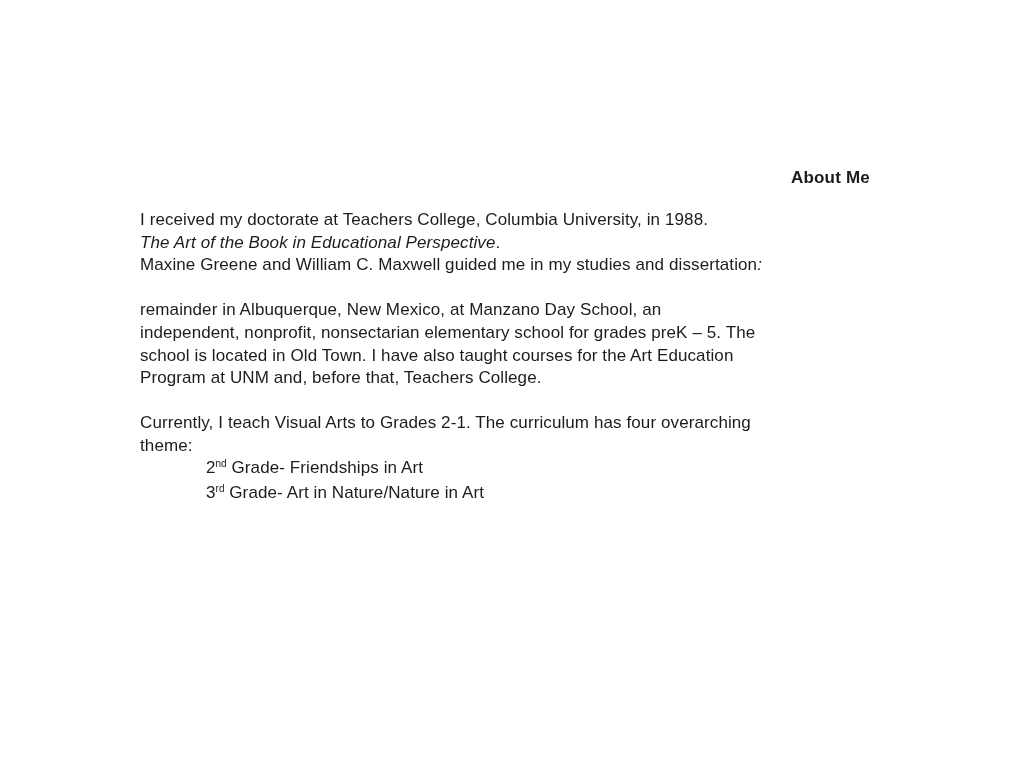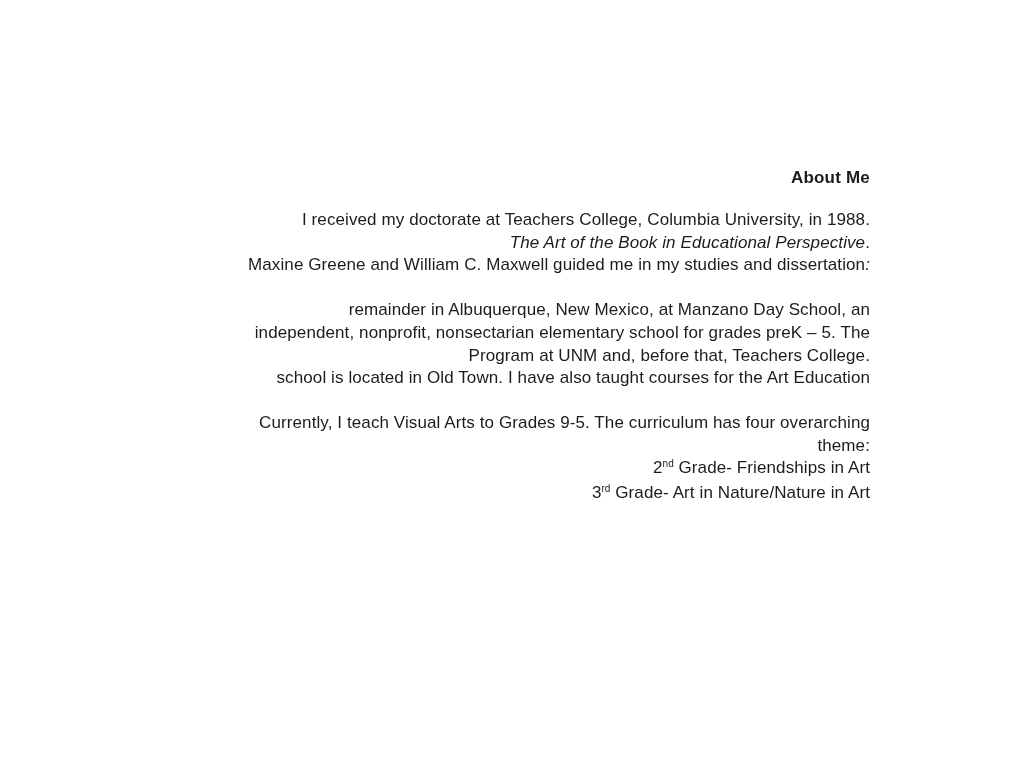--- a/index.html
+++ b/index.html
@@ -28,21 +28,20 @@
     line-height: 23px;
     text-align: right;
     margin: 0 0 20px 0;
     letter-spacing: 0.2px;
   }
   .paragraph {
     font-size: 17px;
     line-height: 22.7px;
     margin: 0 0 22px 0;
     letter-spacing: 0.1px;
-    text-align: right;
   }
   .paragraph.no-gap {
     margin-bottom: 0;
   }
   .paragraph.indented .line {
     padding-left: 66px;
   }
   .line {
     white-space: pre-wrap;
   }
@@ -65,25 +64,25 @@
     <h1 class="doc-title">About Me</h1>
     <div>
         <div class="paragraph">
           <div class="line"><span class="">I received my doctorate at Teachers College, Columbia University, in 1988.</span></div>
           <div class="line"><span class="run-italic ">The Art of the Book in Educational Perspective</span><span class="">.</span></div>
           <div class="line"><span class="">Maxine Greene and William C. Maxwell guided me in my studies and dissertation</span><span class="run-italic ">:</span></div>
         </div>
         <div class="paragraph">
           <div class="line"><span class="">remainder in Albuquerque, New Mexico, at Manzano Day School, an</span></div>
           <div class="line"><span class="">independent, nonprofit, nonsectarian elementary school for grades preK – 5. The</span></div>
+          <div class="line"><span class="">school is located in Old Town. I have also taught courses for the Art Education</span></div>
           <div class="line"><span class="">Program at UNM and, before that, Teachers College.</span></div>
-          <div class="line"><span class="">school is located in Old Town. I have also taught courses for the Art Education</span></div>
         </div>
         <div class="paragraph no-gap">
-          <div class="line"><span class="">Currently, I teach Visual Arts to Grades 9-5. The curriculum has four overarching</span></div>
+          <div class="line"><span class="">Currently, I teach Visual Arts to Grades 2-1. The curriculum has four overarching</span></div>
           <div class="line"><span class="">theme:</span></div>
         </div>
         <div class="paragraph indented no-gap">
           <div class="line"><span class="">2</span><span class="run-sup">nd</span><span class=""> Grade- Friendships in Art</span></div>
           <div class="line"><span class="">3</span><span class="run-sup">rd</span><span class=""> Grade- Art in Nature/Nature in Art</span></div>
         </div>
       </div>
   </div>
 </div>
 

